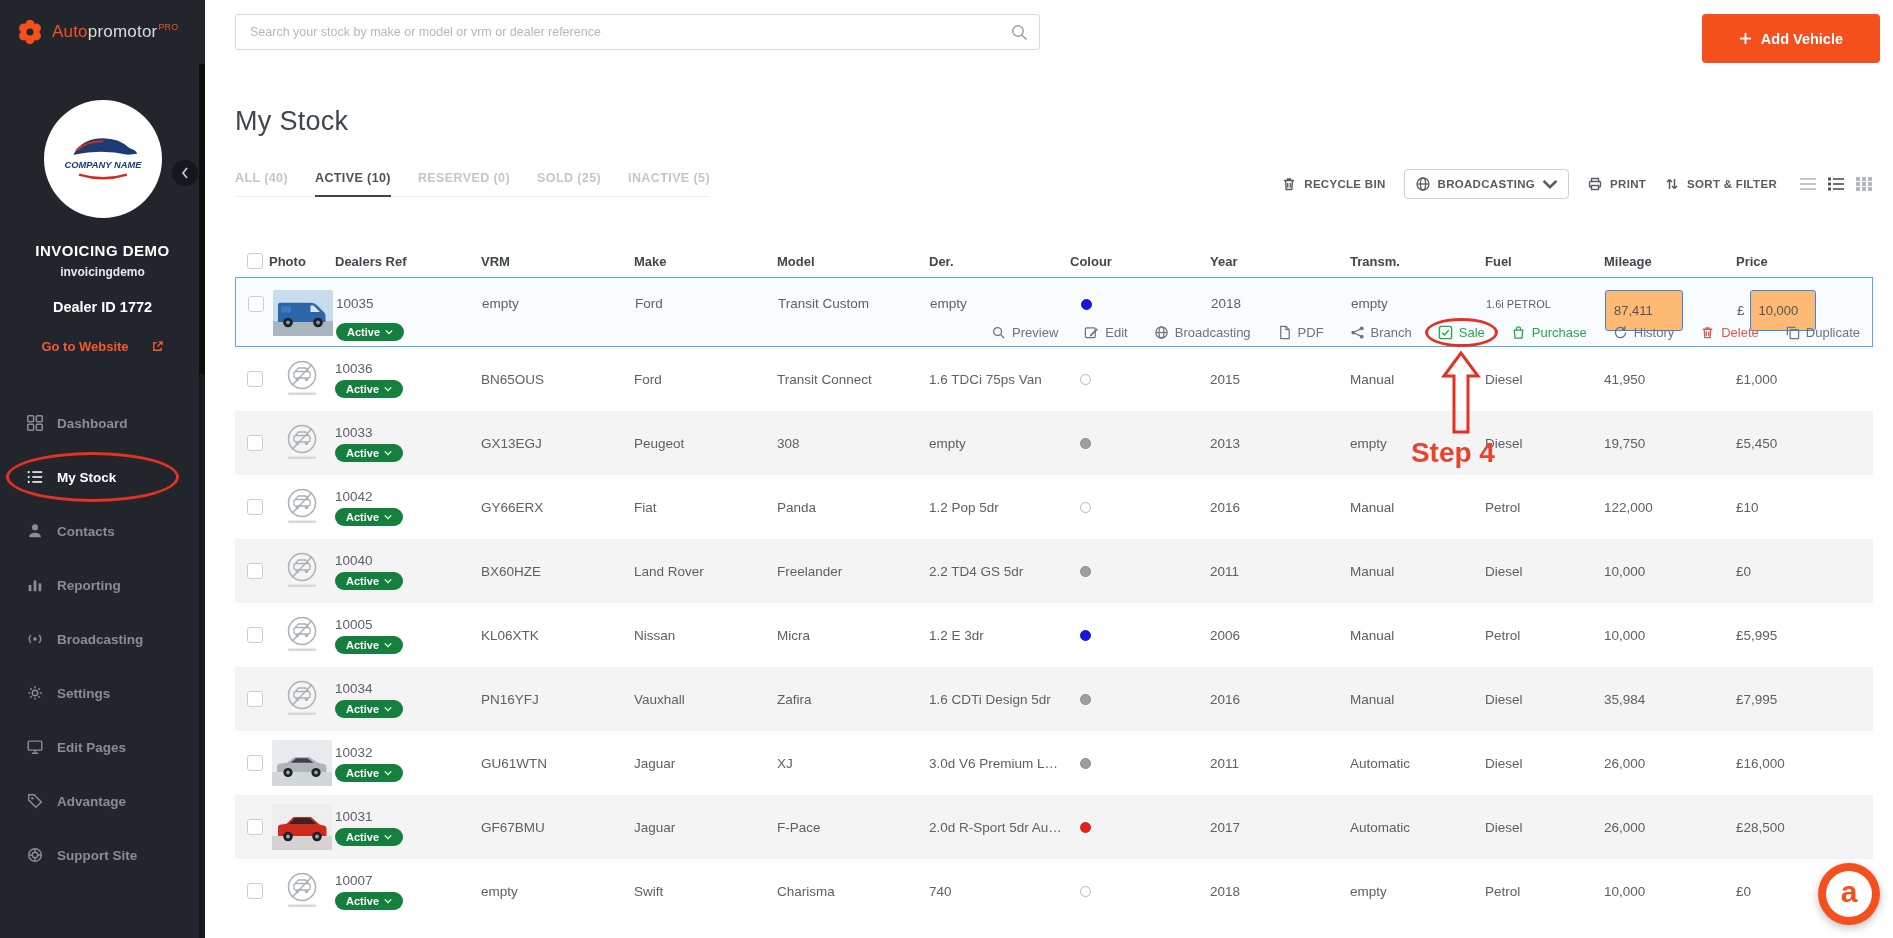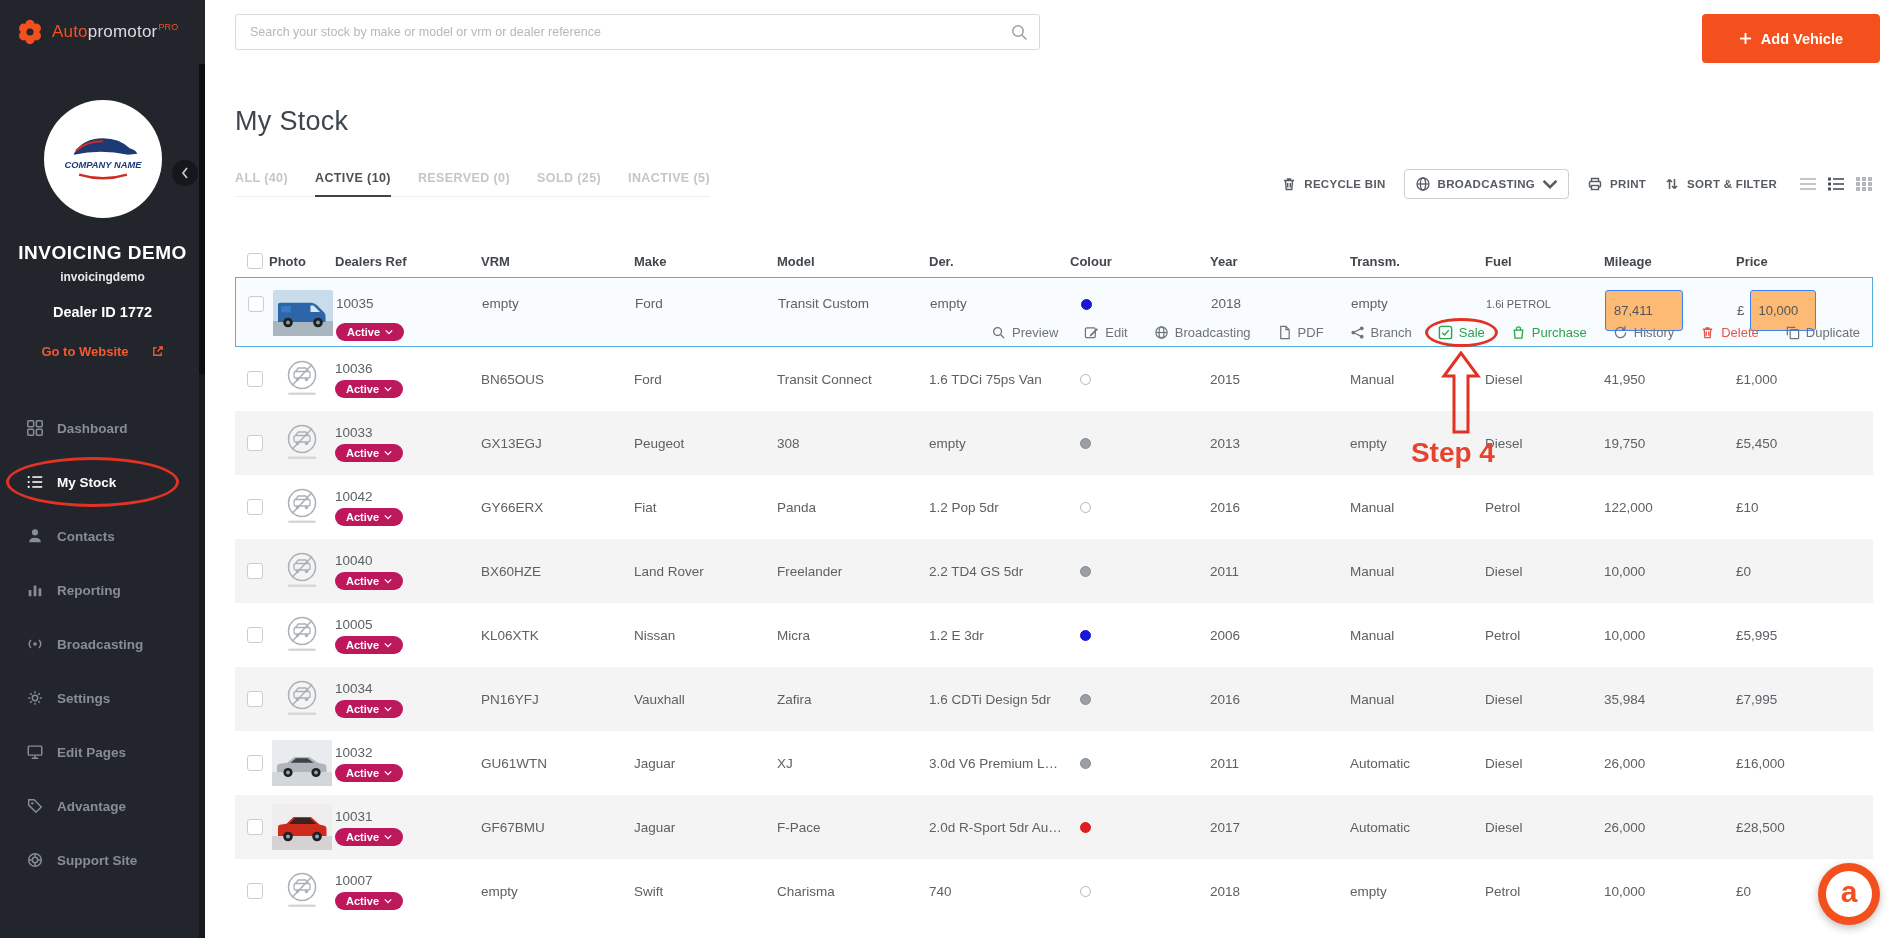--- a/index.html
+++ b/index.html
@@ -10,21 +10,21 @@
 .sidebar{width:205px;background:#22262c;color:#fff;position:relative;flex-shrink:0}
 .brand{height:64px;display:flex;align-items:center;padding-left:16px;gap:8px}
 .brand-ic{width:28px;height:28px}
 .brand-text{font-size:17px;color:#d9dcdf;letter-spacing:.2px}
 .brand-auto{color:#f4501e;font-weight:400}
 .brand-pro{color:#f4501e;font-size:9px;font-weight:400;vertical-align:super;margin-left:1px}
 .scroll-strip{position:absolute;top:64px;right:0;width:6px;bottom:0;background:#16191d}
 .scroll-thumb{position:absolute;top:0;right:0;width:6px;height:310px;background:#0b0d10}
 .collapse-tab{position:absolute;top:160px;right:7px;width:26px;height:26px;border-radius:50%;background:#14171b;color:#c2c6ca;display:flex;align-items:center;justify-content:center;cursor:pointer;z-index:3}
 .avatar{width:118px;height:118px;border-radius:50%;background:#fff;margin:36px auto 0;overflow:hidden;display:flex;align-items:center;justify-content:center}
-.dealer-name{margin-top:24px;text-align:center;font-size:19px;font-weight:700;letter-spacing:.5px}
+.dealer-name{margin-top:24px;text-align:center;font-size:15px;font-weight:700;letter-spacing:.5px}
 .dealer-user{margin-top:6px;text-align:center;font-size:12px;font-weight:700;color:#e6e8ea}
 .dealer-id{margin-top:20px;text-align:center;font-size:14.5px;font-weight:700}
 .website-link{margin-top:24px;display:flex;justify-content:center;align-items:center;gap:22px;color:#f4582e;font-size:13px;font-weight:700;cursor:pointer}
 .nav{margin-top:42px}
 .nav-item{display:flex;align-items:center;gap:13px;height:54px;padding-left:26px;color:#878d95;font-size:13.5px;font-weight:700;cursor:pointer;position:relative}
 .nav-item.active{color:#fff}
 .nicon{width:18px;height:18px;display:inline-flex}
 .nicon svg{width:18px;height:18px}
 .nav-annot{position:absolute;left:6px;right:26px;top:2px;bottom:2px;border:3px solid #e23223;border-radius:50%;pointer-events:none;z-index:5}
 
@@ -54,21 +54,21 @@
 .grid{display:grid;grid-template-columns:34px 66px 146px 153px 143px 152px 141px 134px 134px 135px 120px 130px minmax(0,1fr)}
 .thead{margin-top:46px;height:32px;align-items:center;font-size:13px;font-weight:700;color:#41474d}
 .trow{min-height:64px;align-items:center;font-size:13.5px;color:#5b6166}
 .trow.zebra{background:#f4f4f4}
 .trow.highlight{position:relative;border:1px solid #58aede;background:#f8fcff;align-items:flex-start;padding-top:12px;min-height:64px}
 .trow.highlight .cell{line-height:28px}
 .cell{padding-right:8px;overflow:hidden;text-overflow:ellipsis;white-space:nowrap}
 .checkbox{display:inline-block;width:16px;height:16px;border:1px solid #c9ced2;border-radius:3px;background:#fff;margin-left:12px;cursor:pointer;vertical-align:middle}
 .photo{width:60px;height:46px;display:block;margin-left:3px}
 .c-ref{line-height:normal}
-.badge{display:inline-flex;align-items:center;gap:5px;background:#be185d;color:#fff;font-size:11px;font-weight:700;border-radius:10px;padding:3px 11px;margin-top:4px;cursor:pointer;line-height:normal}
+.badge{display:inline-flex;align-items:center;gap:5px;background:#15803d;color:#fff;font-size:11px;font-weight:700;border-radius:10px;padding:3px 11px;margin-top:4px;cursor:pointer;line-height:normal}
 .badge svg{width:8px;height:6px}
 .dot{display:inline-block;width:11px;height:11px;border-radius:50%;margin-left:10px;border:1px solid transparent;vertical-align:middle}
 .c-year{padding-left:6px}.c-transm{padding-left:12px}.c-fuel{padding-left:12px}.c-mileage{padding-left:11px}.c-price{padding-left:13px}
 .highlight .c-fuel{font-size:11px}
 .mini-input{width:78px;height:41px;border:1px solid #3b82f6;border-radius:3px;font-size:13px;color:#555;padding:0 8px;font-family:inherit;background:#fdba74;outline:none}
 .price-input{width:66px}
 .pound{margin-right:5px}
 .actions{position:absolute;right:12px;bottom:6px;display:flex;align-items:center;gap:26px;font-size:13px}
 .action{display:inline-flex;align-items:flex-end;gap:6px;cursor:pointer;white-space:nowrap}
 .action .ic{width:15px;height:15px}

